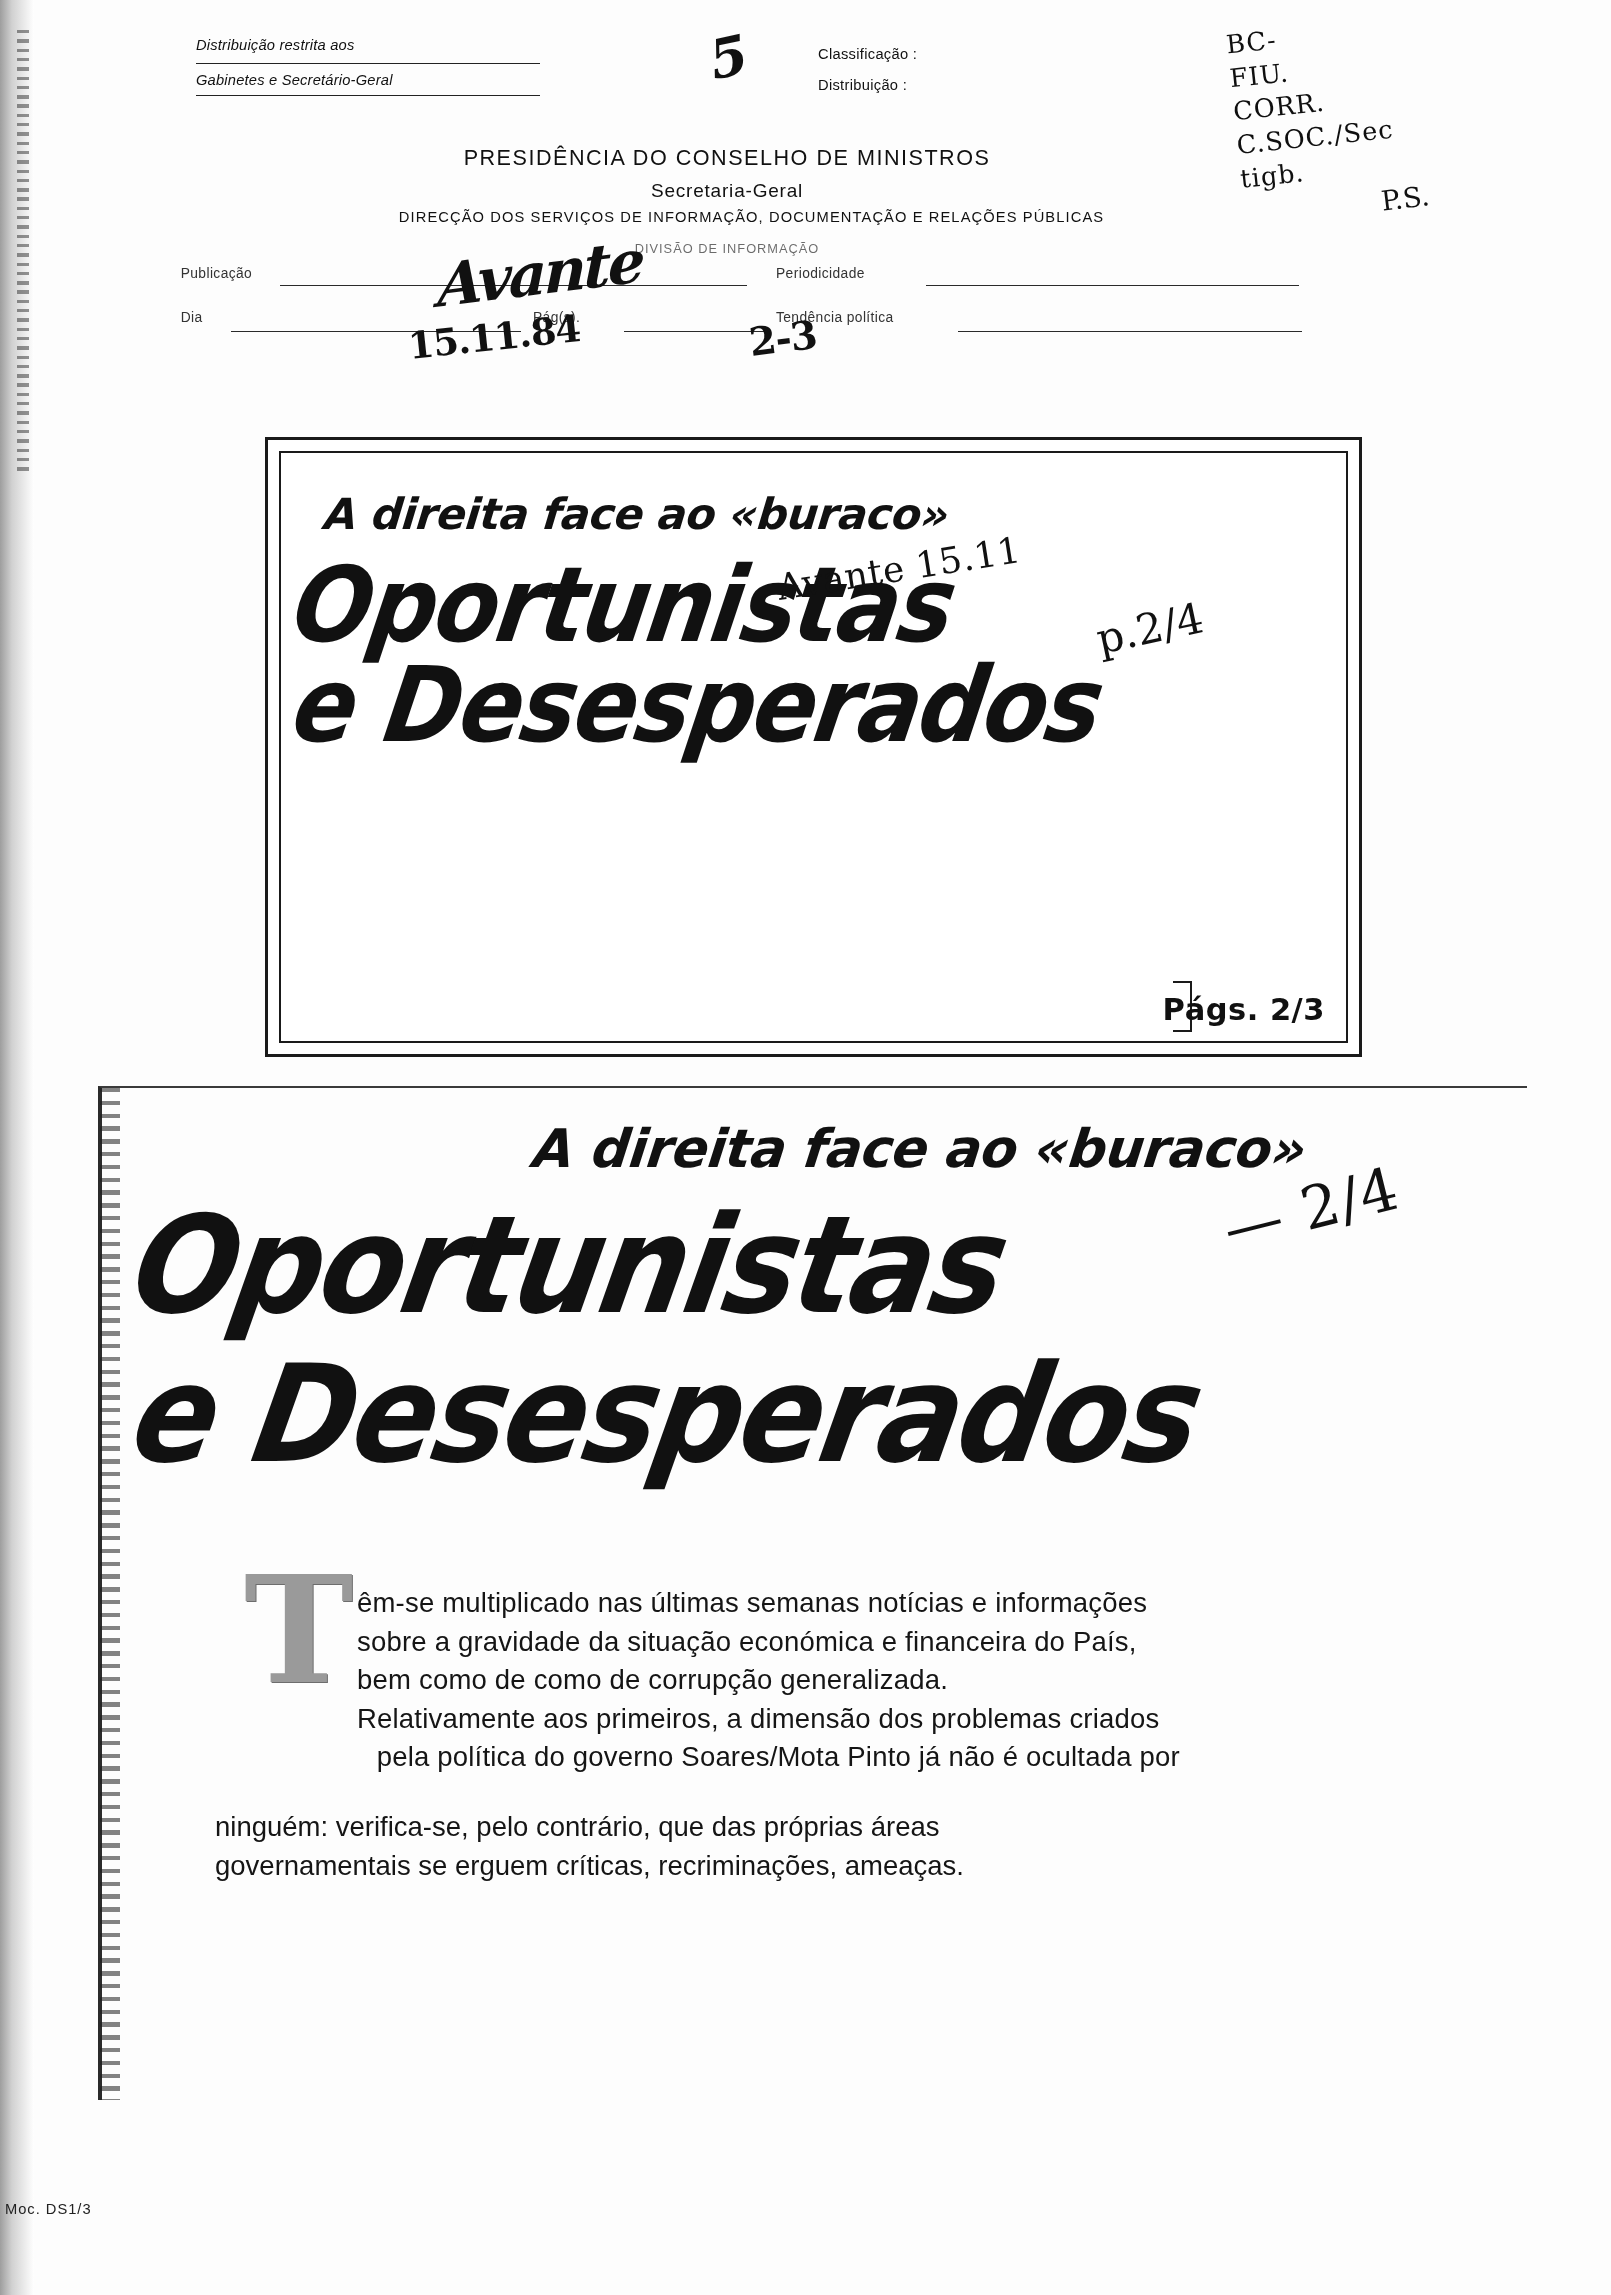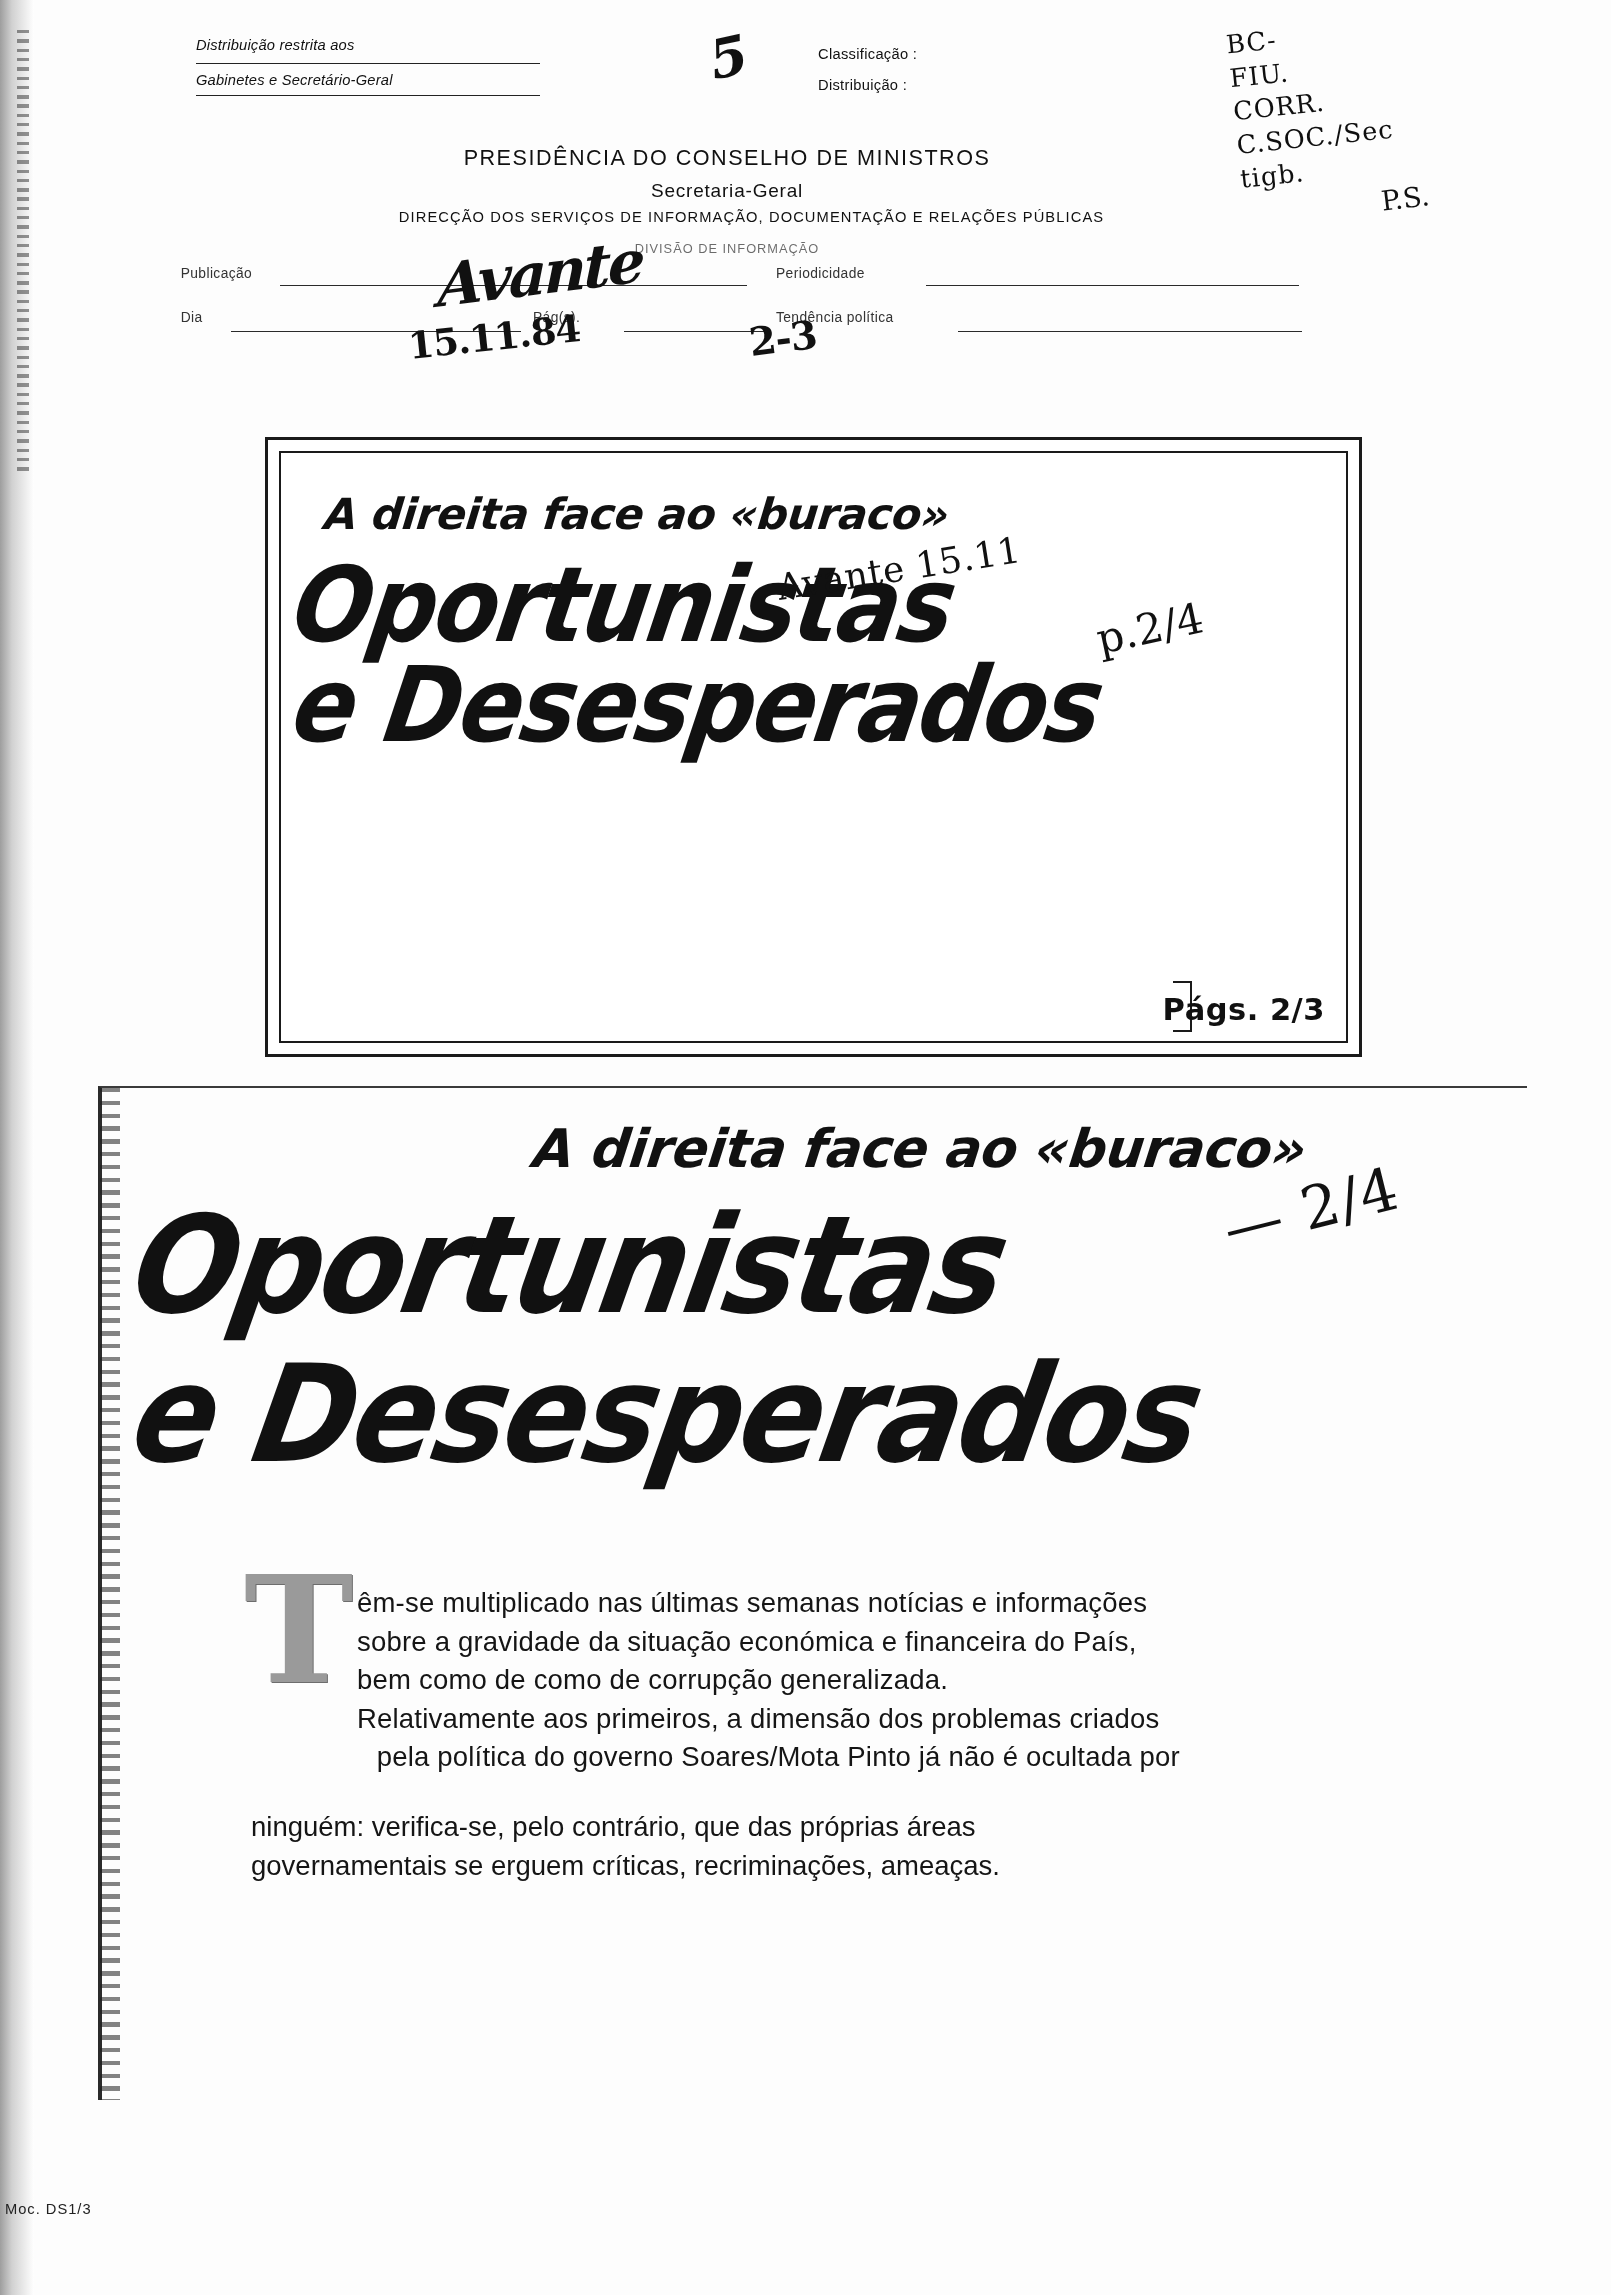--- a/index.html
+++ b/index.html
@@ -370,21 +370,20 @@
   .article .ln { display: block; white-space: nowrap; }
   .article .ln.ind { margin-left: 3.9px; }
   .article-wide {
     position: absolute;
     left: 113px;
     top: 720px;
     width: 1277px;
     font-size: 27.5px;
     line-height: 1.40;
     color: #151515;
-    margin-left: 36px;
   }
   .article-wide .ln { display: block; white-space: nowrap; }
 
   
   .footer-code {
     position: absolute;
     left: 4.9px;
     top: 2201px;
     font-size: 14.7px;
     letter-spacing: 1px;

